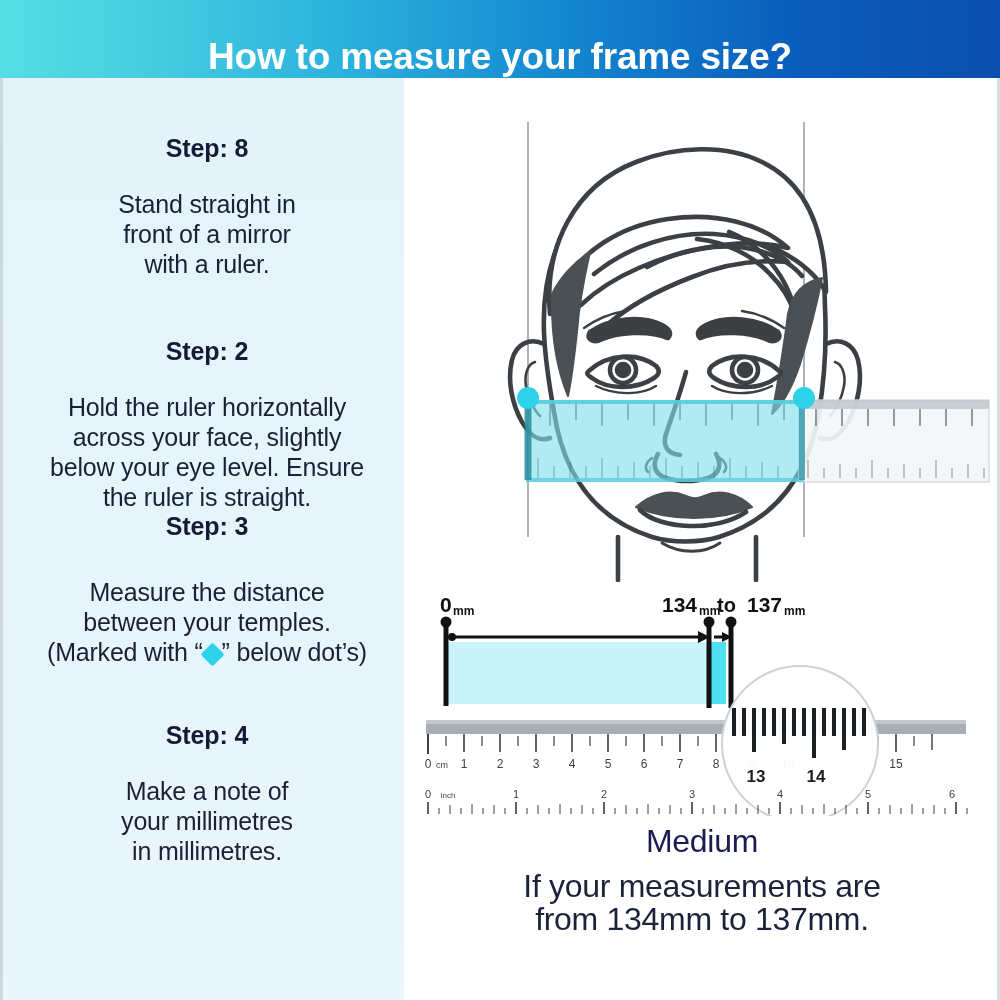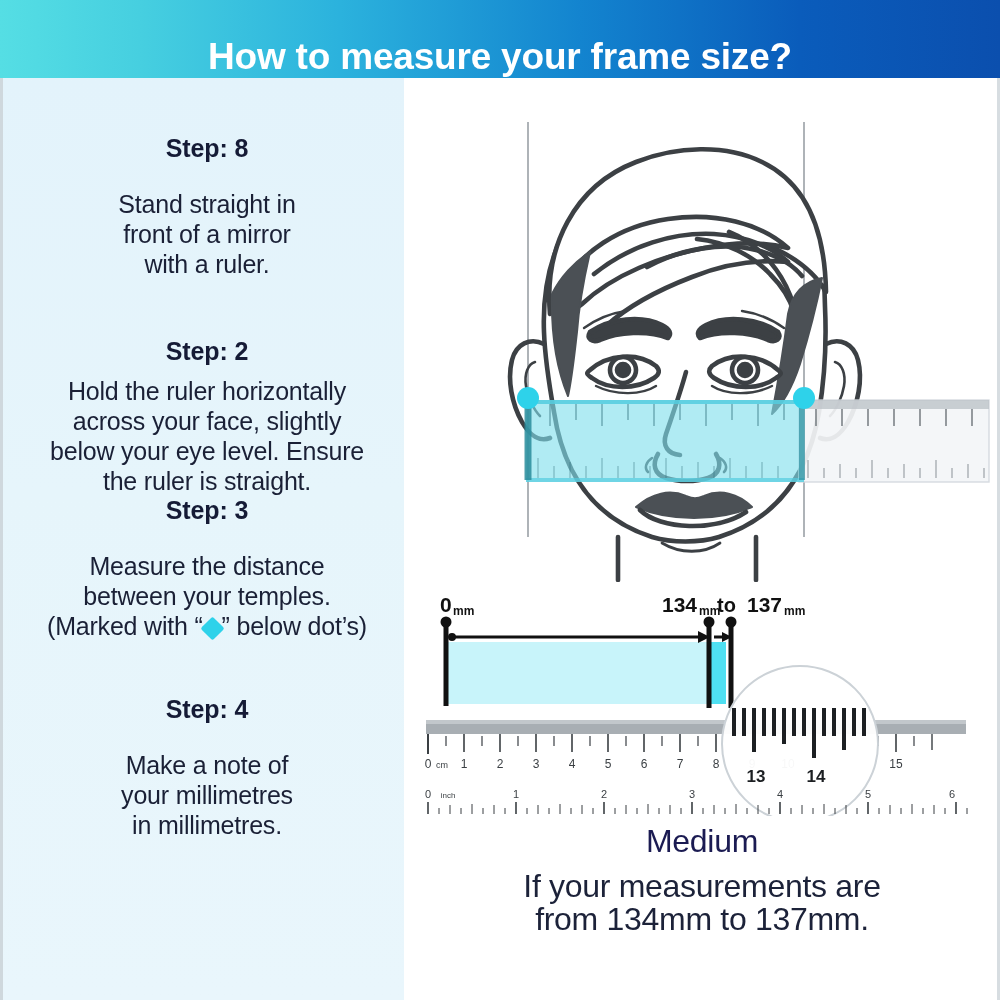--- a/index.html
+++ b/index.html
@@ -82,23 +82,23 @@
   .step-text {
     color: #1a2036;
     font-size: 25px;
     line-height: 30px;
     font-weight: normal;
     letter-spacing: -0.2px;
     white-space: pre-line;
   }
   .s1-title { margin-bottom: 26px; }
   .s1-text  { margin-bottom: 58px; }
-  .s2-title { margin-bottom: 10px; }
+  .s2-title { margin-bottom: 26px; }
   .s2-text  { }
-  .s3-title { margin-bottom: 26px; }
+  .s3-title { margin-bottom: 36px; }
   .s3-text  { margin-bottom: 54px; }
   .s4-title { margin-bottom: 26px; }
 
   .diamond-inline {
     display: inline-block;
     width: 17px; height: 17px;
     background: #2ed2ea;
     transform: rotate(45deg);
     vertical-align: -2px;
     margin: 0 1px;

